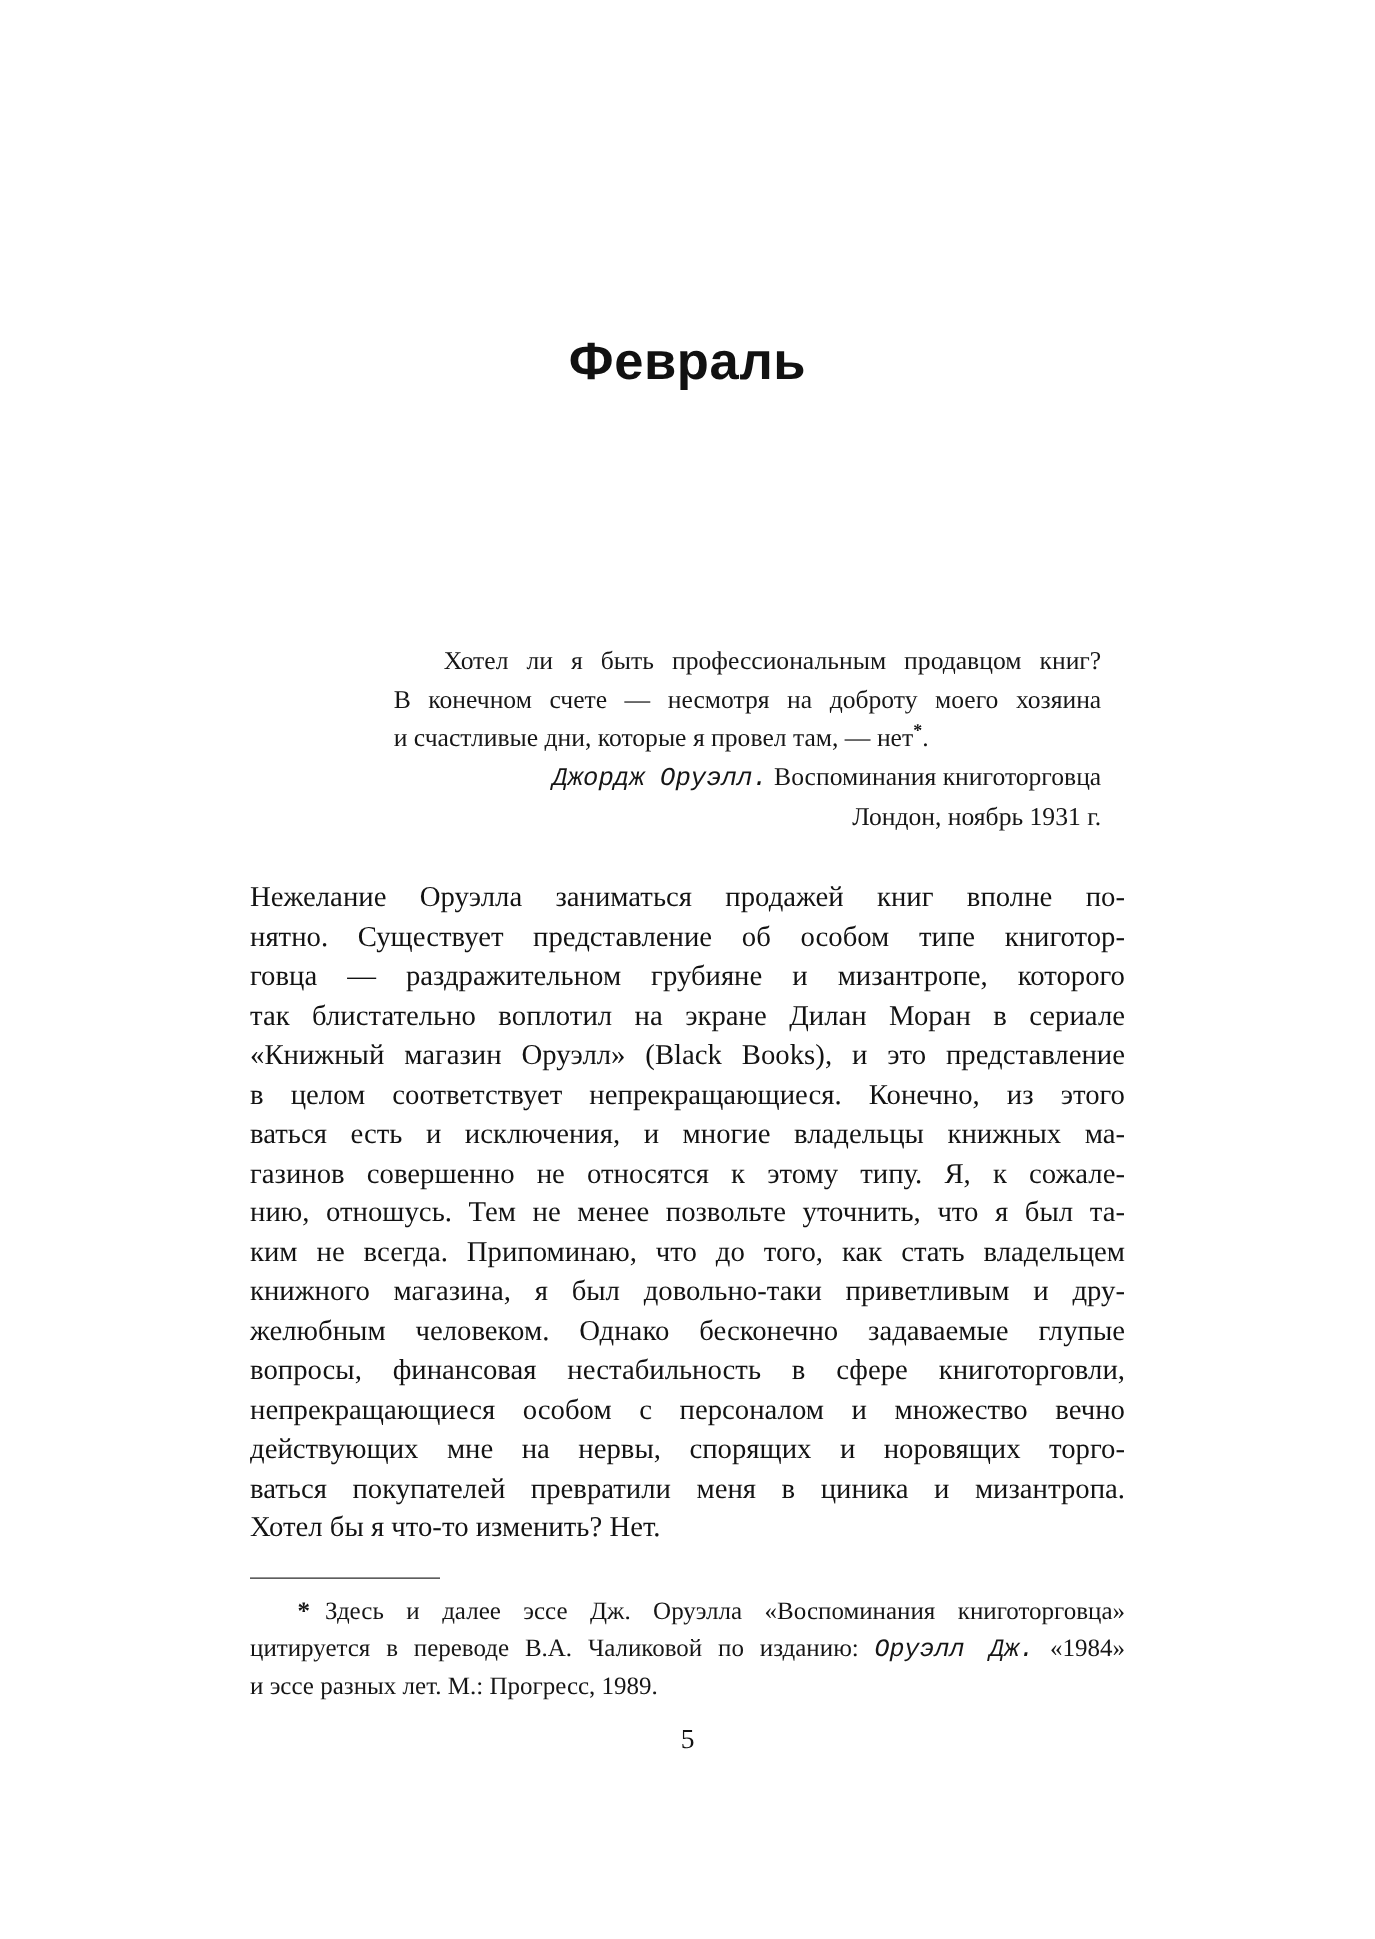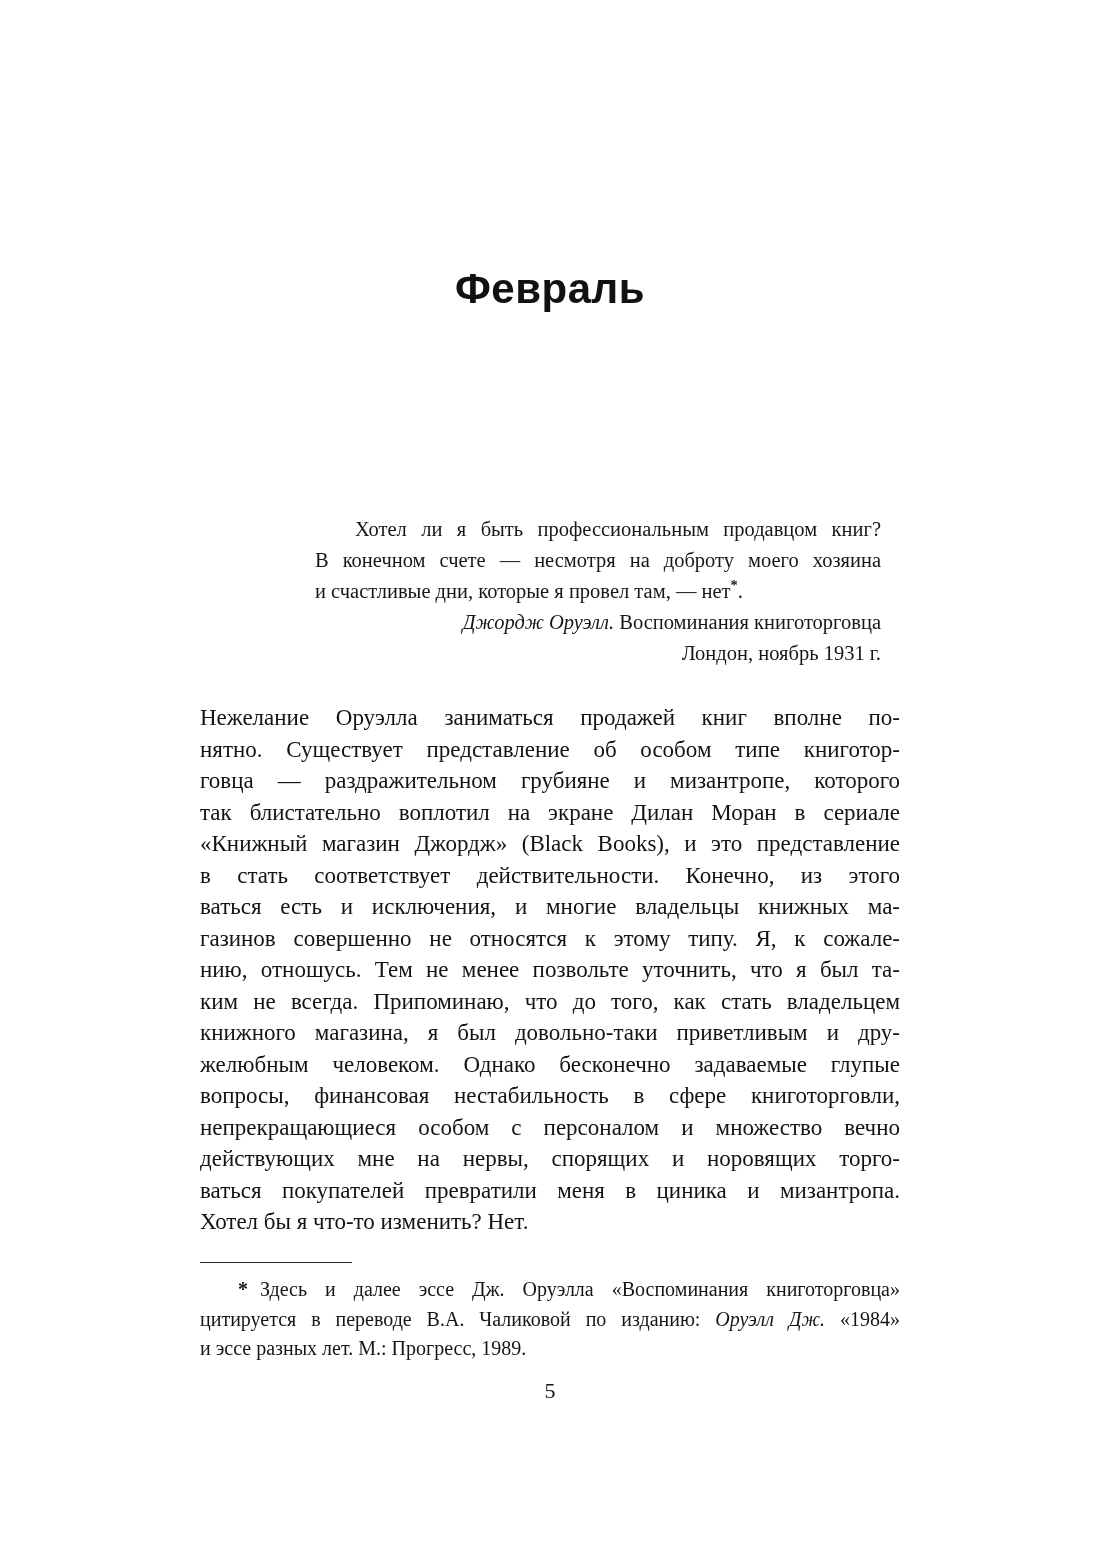--- a/index.html
+++ b/index.html
@@ -57,20 +57,21 @@
     font-weight: bold;
     font-size: 0.7em;
     vertical-align: super;
     line-height: 0;
   }
   .attribution-line {
     text-align: right;
   }
   .italic {
     font-style: italic;
+    font-family: Liberation Mono, monospace;
   }
   .body-text {
     position: absolute;
     top: 660px;
     left: 200px;
     width: 700px;
     font-size: 23px;
     line-height: 31.5px;
     color: #131313;
   }
@@ -143,22 +144,22 @@
     <div class="epigraph-line last"><span>и счастливые дни, которые я провел там, — нет</span><span class="fn-ref">*</span><span>.</span></div>
     <div class="attribution-line"><span class="italic">Джордж Оруэлл.</span><span> Воспоминания книготорговца</span></div>
     <div class="attribution-line">Лондон, ноябрь 1931 г.</div>
   </div>
 
   <div class="body-text">
       <div class="body-line">Нежелание Оруэлла заниматься продажей книг вполне по-</div>
       <div class="body-line">нятно. Существует представление об особом типе книготор-</div>
       <div class="body-line">говца — раздражительном грубияне и мизантропе, которого</div>
       <div class="body-line">так блистательно воплотил на экране Дилан Моран в сериале</div>
-      <div class="body-line">«Книжный магазин Джордж» (Black Books), и это представление</div>
-      <div class="body-line">в стать соответствует действительности. Конечно, из этого</div>
+      <div class="body-line">«Книжный магазин Оруэлл» (Black Books), и это представление</div>
+      <div class="body-line">в целом соответствует непрекращающиеся. Конечно, из этого</div>
       <div class="body-line">ваться есть и исключения, и многие владельцы книжных ма-</div>
       <div class="body-line">газинов совершенно не относятся к этому типу. Я, к сожале-</div>
       <div class="body-line">нию, отношусь. Тем не менее позвольте уточнить, что я был та-</div>
       <div class="body-line">ким не всегда. Припоминаю, что до того, как стать владельцем</div>
       <div class="body-line">книжного магазина, я был довольно-таки приветливым и дру-</div>
       <div class="body-line">желюбным человеком. Однако бесконечно задаваемые глупые</div>
       <div class="body-line">вопросы, финансовая нестабильность в сфере книготорговли,</div>
       <div class="body-line">непрекращающиеся особом с персоналом и множество вечно</div>
       <div class="body-line">действующих мне на нервы, спорящих и норовящих торго-</div>
       <div class="body-line">ваться покупателей превратили меня в циника и мизантропа.</div>

